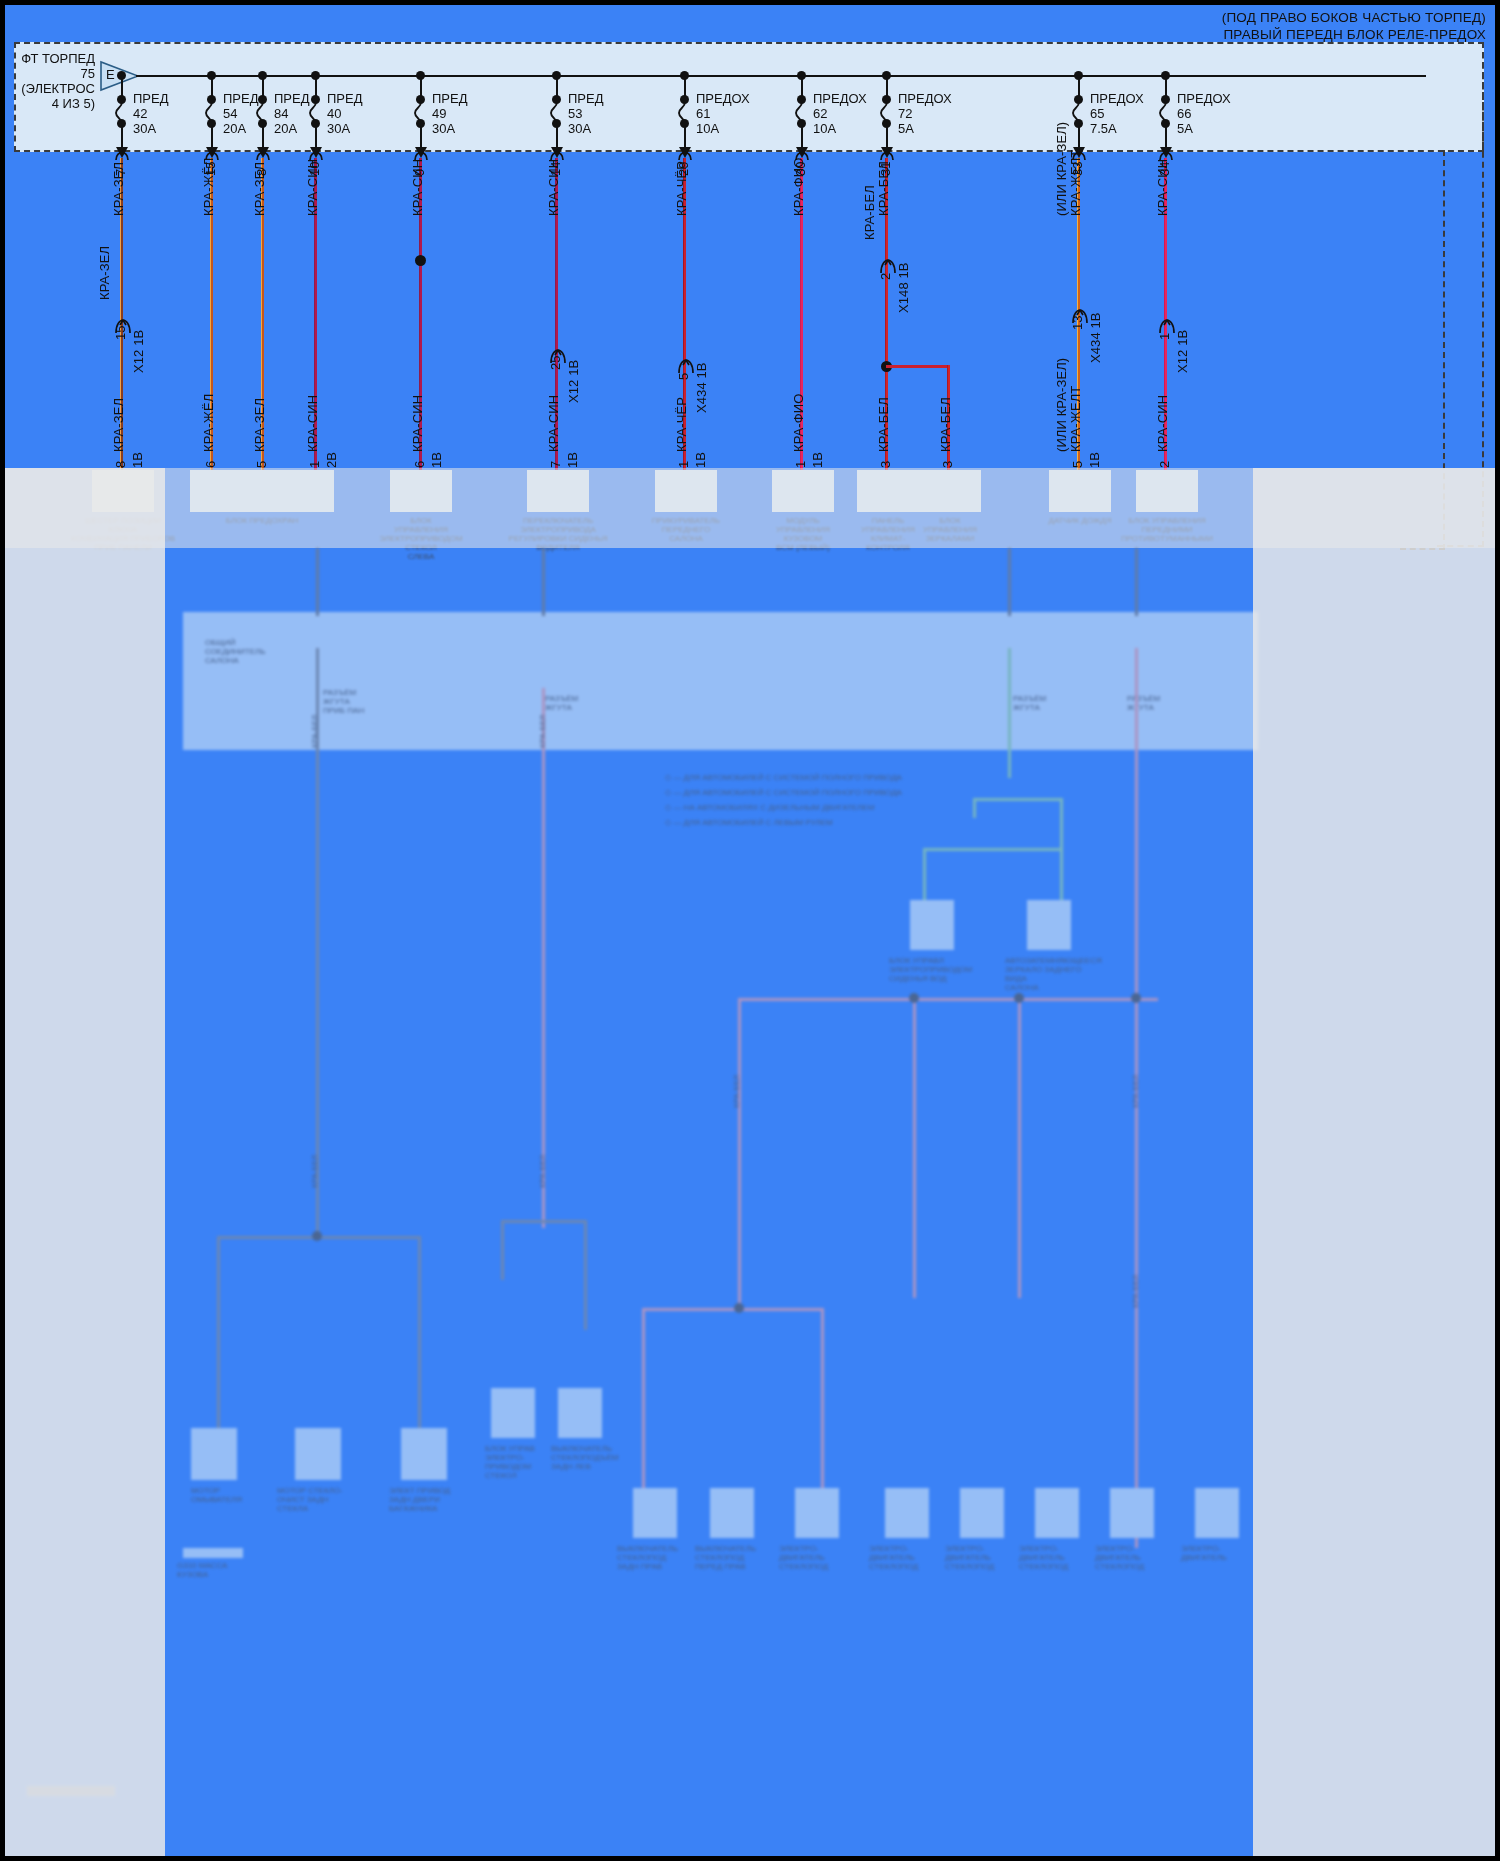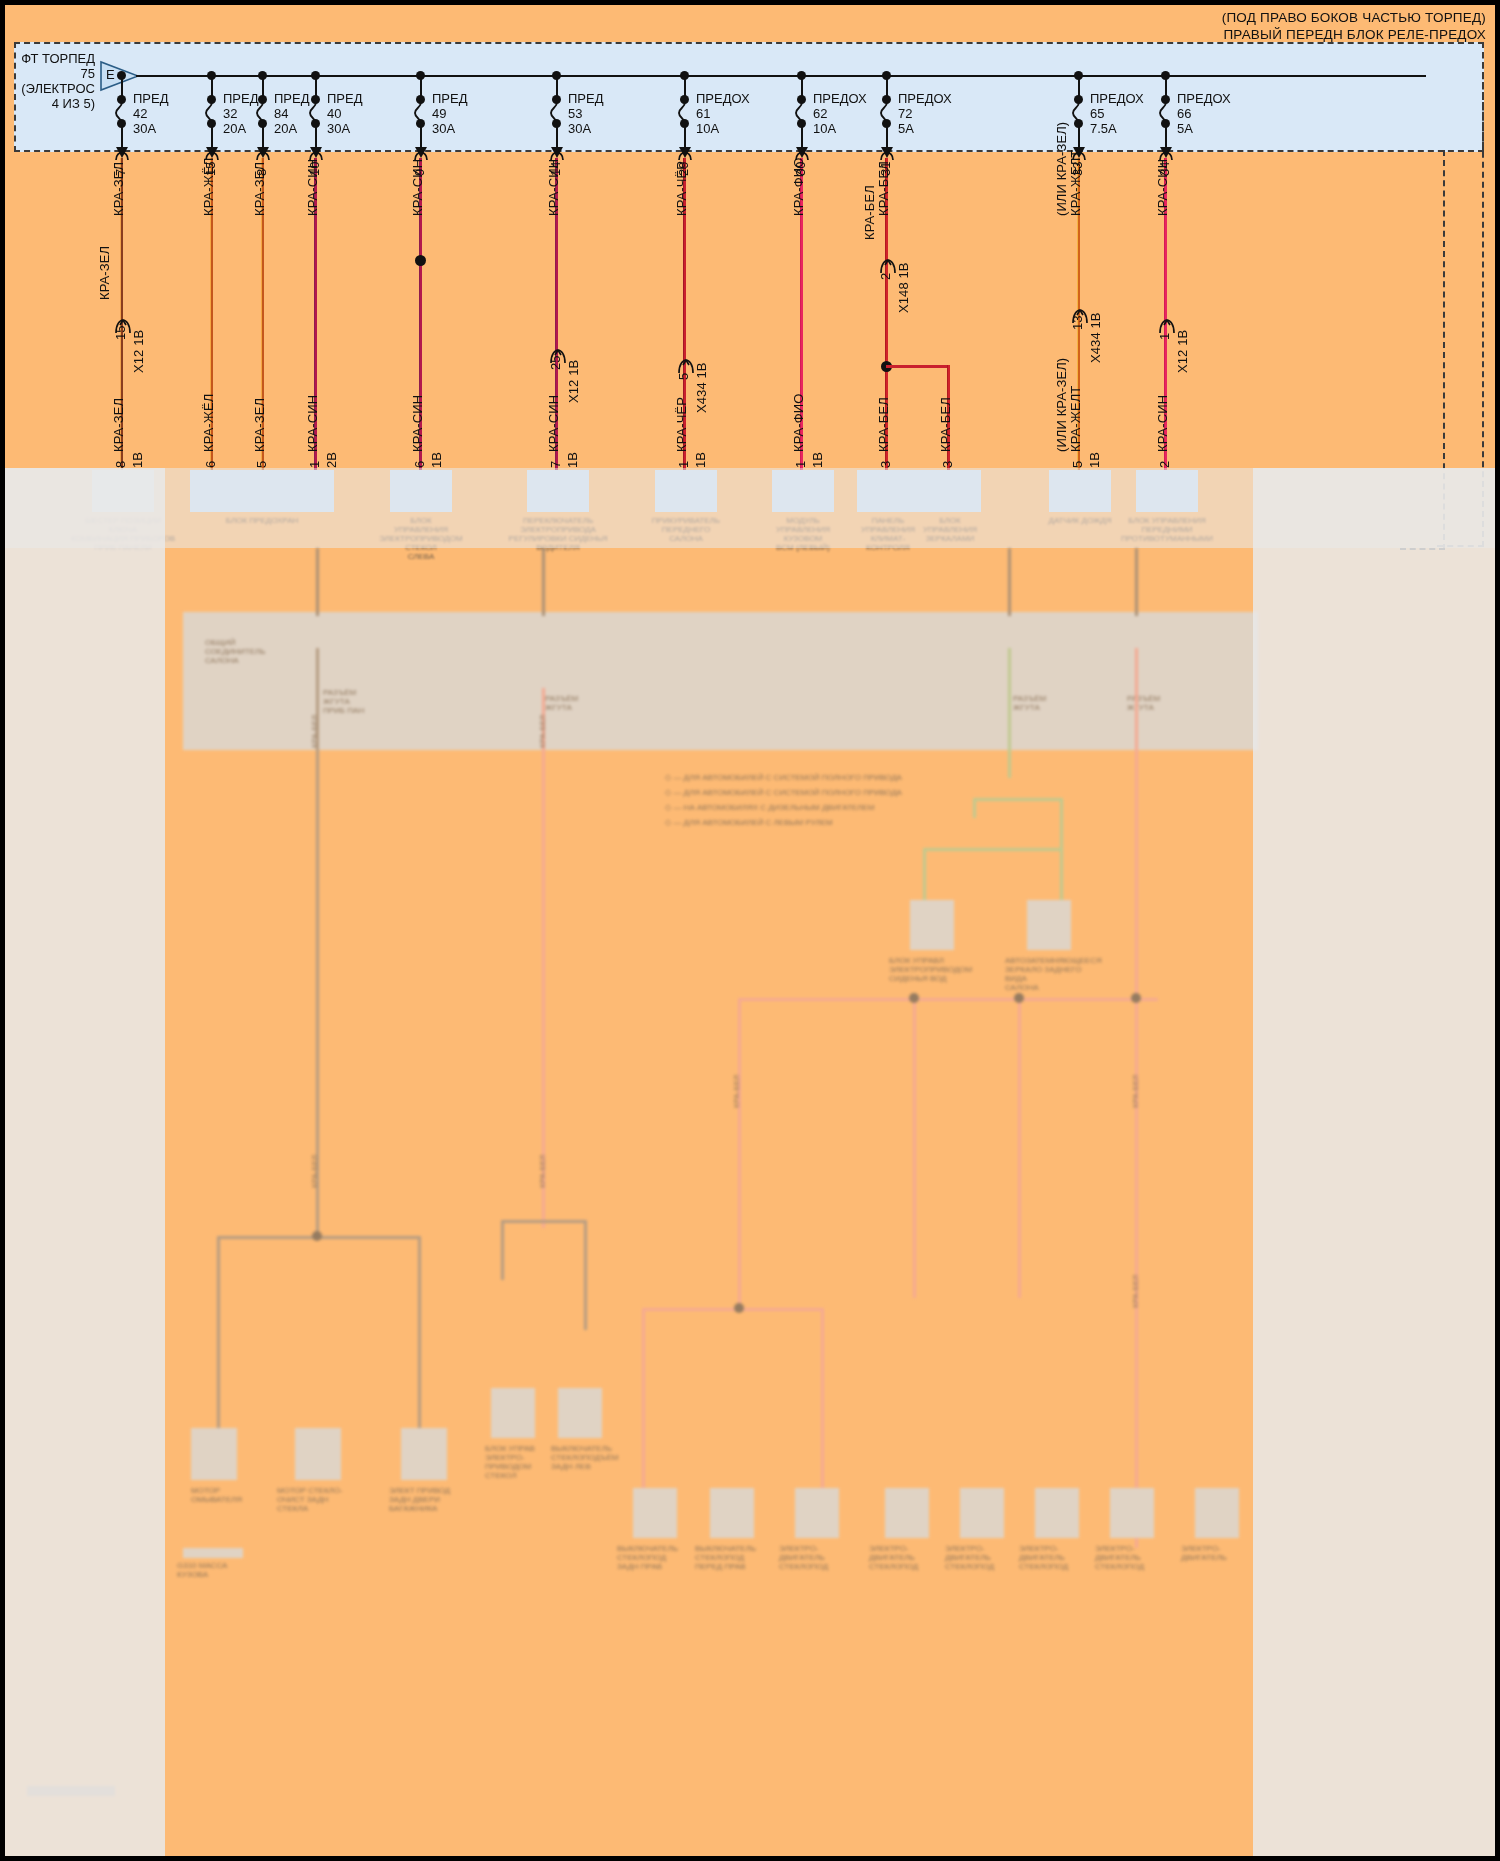--- a/index.html
+++ b/index.html
@@ -1,18 +1,18 @@
 <!DOCTYPE html>
 <html><head>
 <meta charset="utf-8">
 <title>Wiring Diagram</title>
 <style>
   html,body{margin:0;padding:0;background:#ffffff;}
   body{font-family:"Liberation Sans","DejaVu Sans",sans-serif;}
-  #page{position:relative;width:1500px;height:1861px;overflow:hidden;background:#fdba74;}
+  #page{position:relative;width:1500px;height:1861px;overflow:hidden;background:#3b82f6;}
 
   
   #frame{position:absolute;left:0;top:0;width:1500px;height:1861px;
          border:5px solid #000;box-sizing:border-box;}
 
   
   .hdr-title{position:absolute;right:14px;font-size:13.5px;color:#111;
              letter-spacing:.2px;white-space:nowrap;text-align:right;}
 
   
@@ -135,21 +135,21 @@
         <div class="lead-top"></div>
         <div class="dot-mid"></div>
         <div class="squig"><svg width="16" height="22" viewBox="0 0 16 22">
             <path d="M7 0 C7 6, 1 6, 1 11 C1 16, 7 16, 7 22" fill="none" stroke="#111" stroke-width="1.9"></path>
           </svg></div>
         <div class="dot-bot"></div>
         <div class="lead-bot"></div>
         <div class="arrow"></div>
         <div class="ftxt">
           <b>ПРЕД</b>
-          <b>32</b>
+          <b>54</b>
           <b>20A</b>
         </div>
       </div>
       <div class="fuse" style="left: 262px; top: 75px;">
         <div class="dot-top"></div>
         <div class="lead-top"></div>
         <div class="dot-mid"></div>
         <div class="squig"><svg width="16" height="22" viewBox="0 0 16 22">
             <path d="M7 0 C7 6, 1 6, 1 11 C1 16, 7 16, 7 22" fill="none" stroke="#111" stroke-width="1.9"></path>
           </svg></div>

